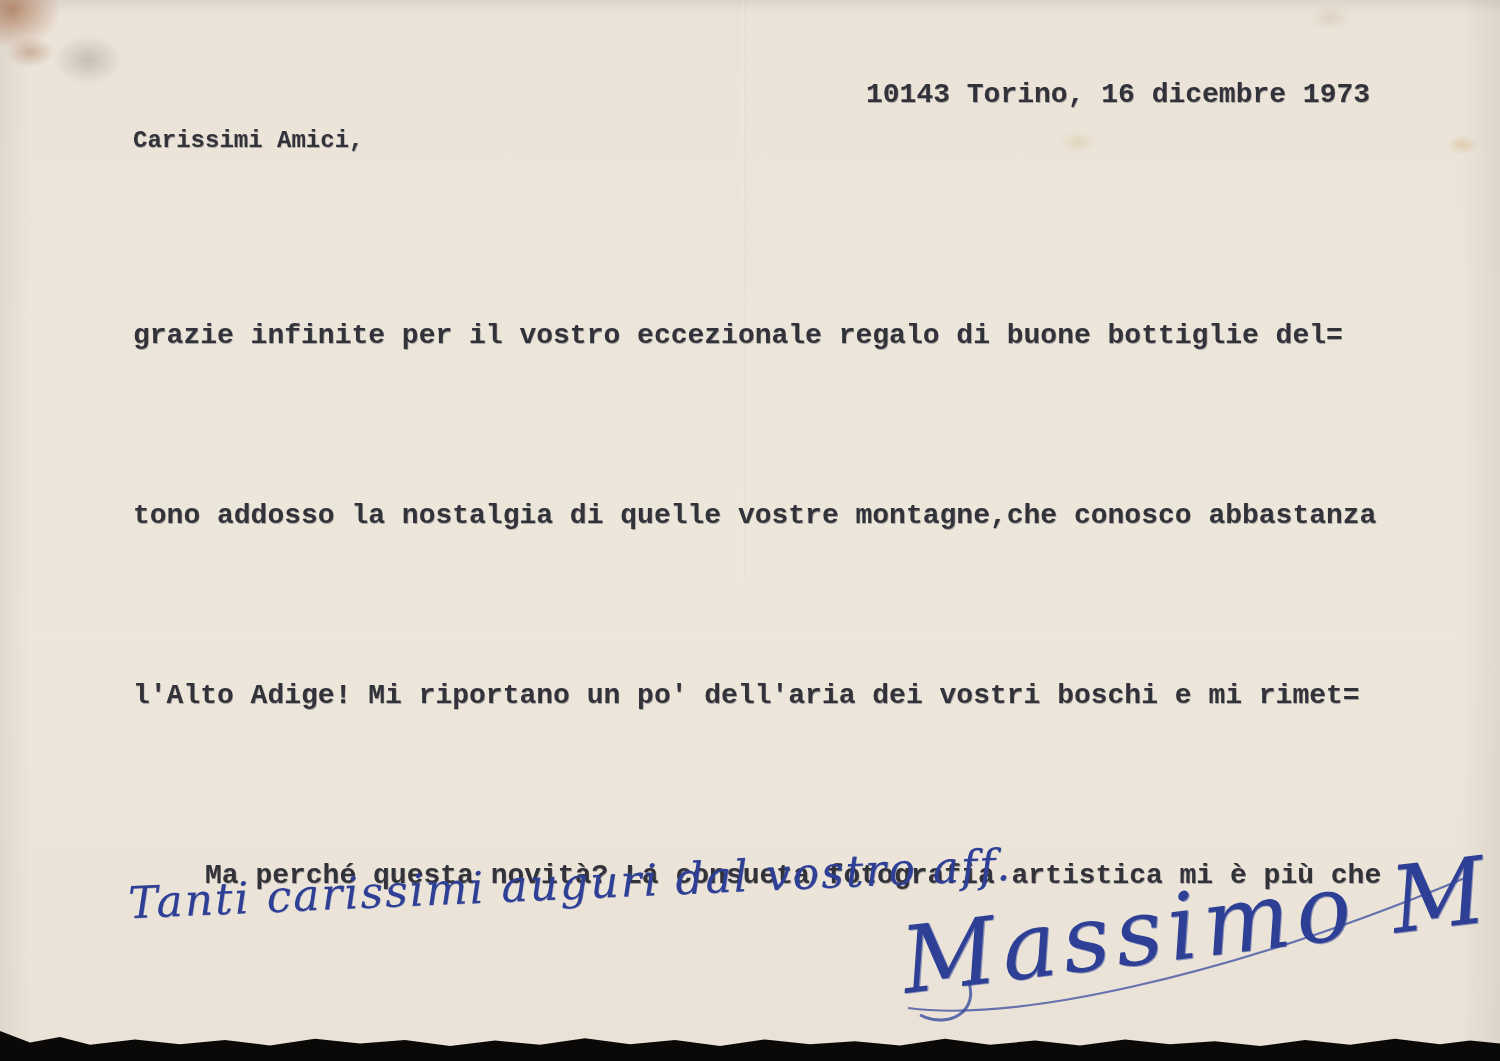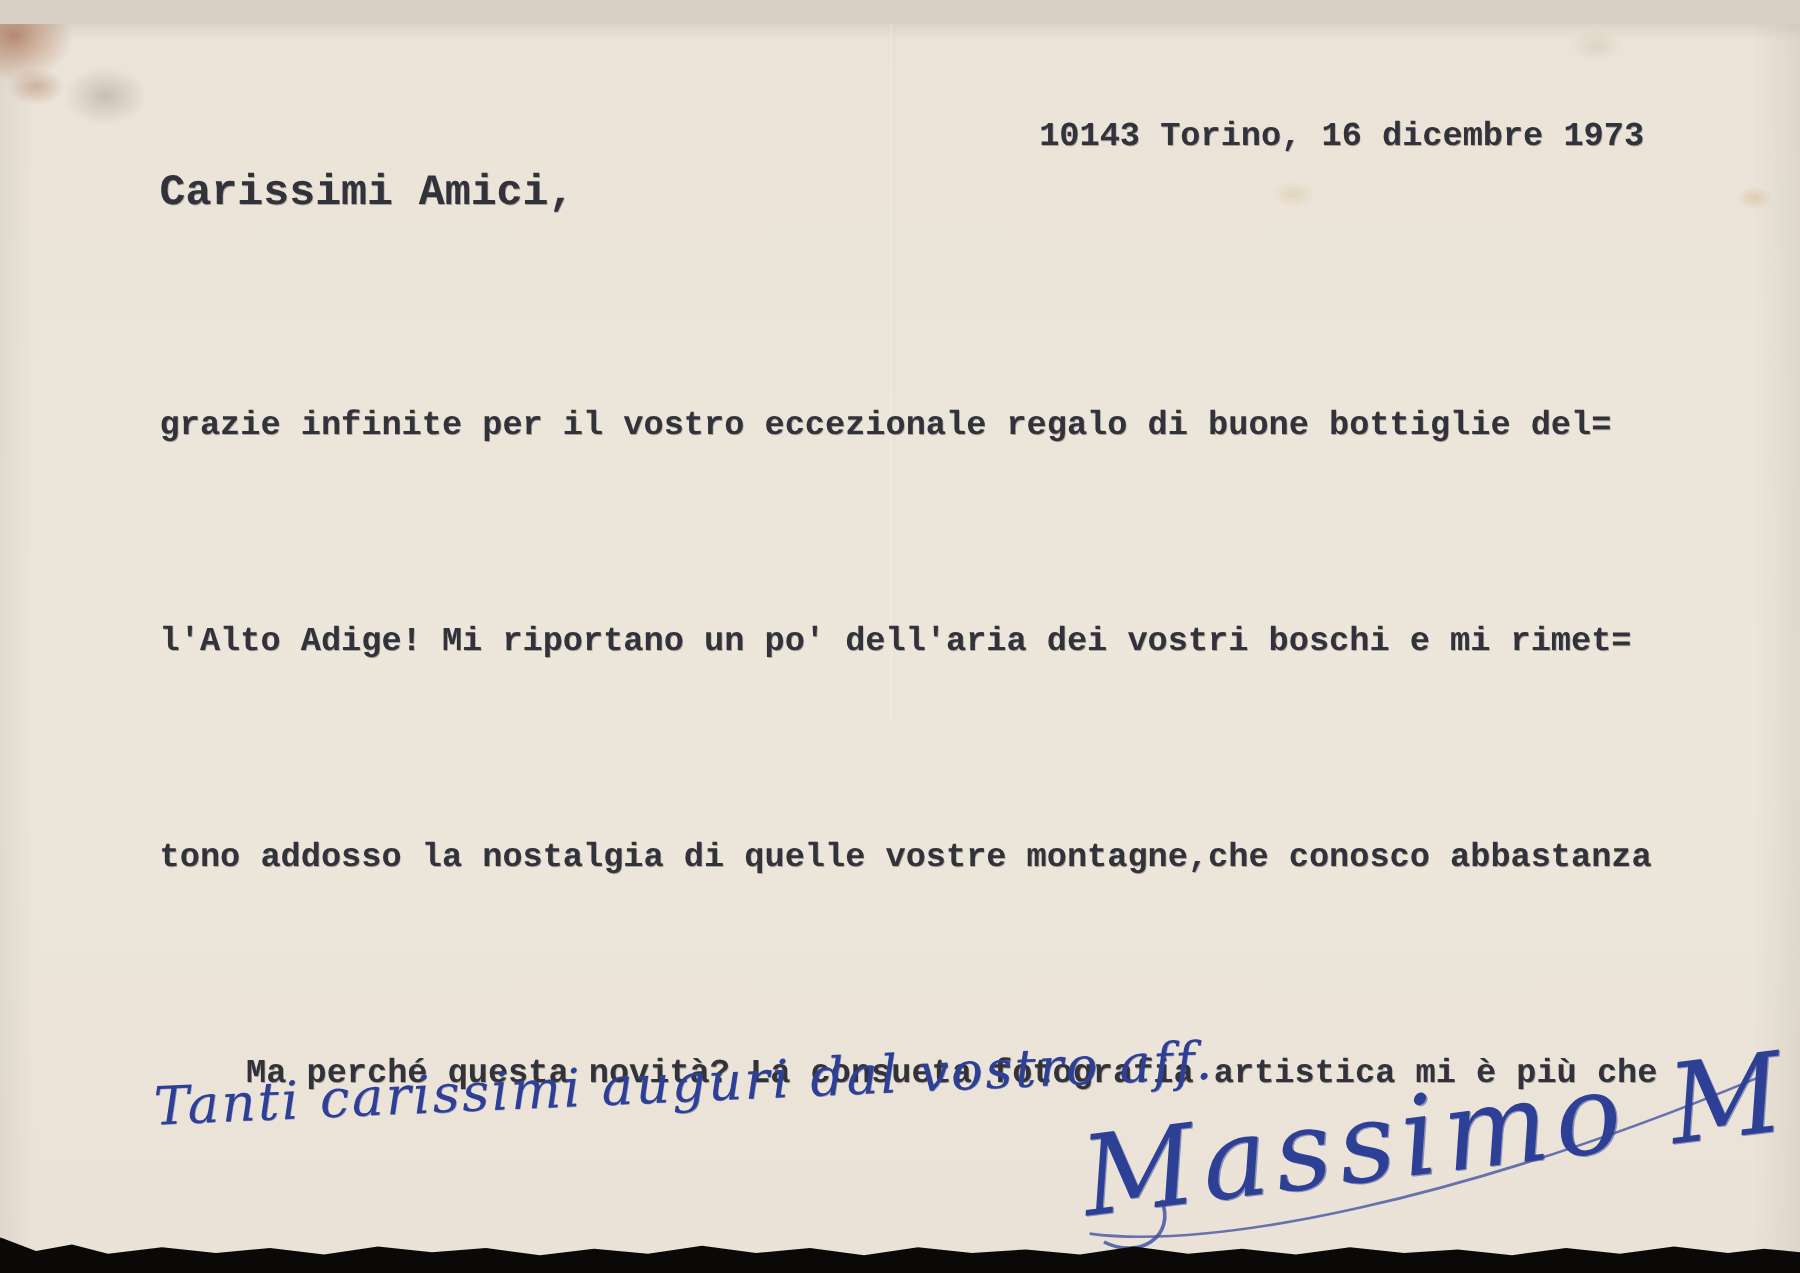--- a/index.html
+++ b/index.html
@@ -13,40 +13,39 @@
     background:
       radial-gradient(70px 55px at 12px 10px, rgba(146,74,34,0.55), rgba(146,74,34,0) 70%),
       radial-gradient(34px 22px at 30px 52px, rgba(146,84,44,0.35), rgba(146,84,44,0) 70%),
       radial-gradient(48px 34px at 88px 60px, rgba(105,96,88,0.28), rgba(105,96,88,0) 72%),
       radial-gradient(26px 16px at 1078px 142px, rgba(190,160,90,0.22), rgba(190,160,90,0) 70%),
       radial-gradient(22px 14px at 1462px 145px, rgba(196,152,78,0.30), rgba(196,152,78,0) 70%),
       radial-gradient(30px 18px at 1330px 18px, rgba(160,140,100,0.18), rgba(160,140,100,0) 70%),
       linear-gradient(180deg, rgba(90,85,80,0.10) 0px, rgba(90,85,80,0) 14px),
       linear-gradient(90deg, rgba(0,0,0,0.05) 0px, rgba(0,0,0,0) 30px, rgba(0,0,0,0) 1460px, rgba(0,0,0,0.06) 1500px),
       linear-gradient(180deg, #ebe3d8 0%, #ece5da 30%, #ede6da 60%, #eae2d6 100%);
-    margin-top: 20px;
   }
   .fold-line{
     position:absolute;left:742px;top:0;width:4px;height:580px;
     background:linear-gradient(90deg, rgba(255,255,255,0.35), rgba(120,110,100,0.10));
     opacity:.5;
   }
   .type{
     color:#32323a;
     font-weight:700;
     text-shadow:0.6px 0.6px 0 rgba(45,45,55,0.35);
     white-space:pre;
   }
   .letterhead{
     position:absolute;left:866px;top:2px;
     font-size:28px;line-height:37px;
   }
   .salutation{
     position:absolute;left:133px;top:126px;
-    font-size:36px;line-height:30px;text-align:center;
+    font-size:24px;line-height:30px;text-align:center;
   }
   .body-block{
     position:absolute;left:133px;top:186px;
     font-size:28px;line-height:60px;
   }
   .body-line{height:60px;font-family:Liberation Mono, monospace;}
   .body-line.indent{padding-left:72px;}
   .hand{
     color:#2e3f96;
     font-family:"DejaVu Serif", serif;
@@ -90,22 +89,22 @@
   <div class="fold-line"></div>
 
   <div class="letterhead type">
     <div>10143 Torino, 16 dicembre 1973</div>
   </div>
 
   <div class="salutation type">Carissimi Amici,</div>
 
   <div class="body-block type">
     <div class="body-line">grazie infinite per il vostro eccezionale regalo di buone bottiglie del=</div>
+    <div class="body-line">tono addosso la nostalgia di quelle vostre montagne,che conosco abbastanza</div>
     <div class="body-line">l'Alto Adige! Mi riportano un po' dell'aria dei vostri boschi e mi rimet=</div>
-    <div class="body-line">tono addosso la nostalgia di quelle vostre montagne,che conosco abbastanza</div>
     <div class="body-line indent">Ma perché questa novità? La consueta fotografia artistica mi è più che</div>
     
     
     
     
     
     
   </div>
 
   <div class="closing-hw hand">Tanti carissimi auguri dal vostro aff.</div>

